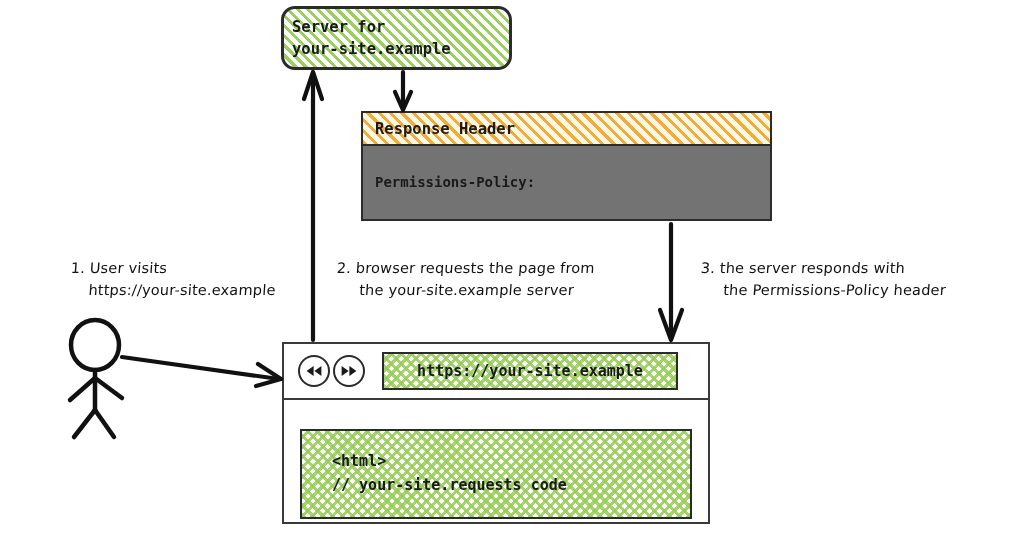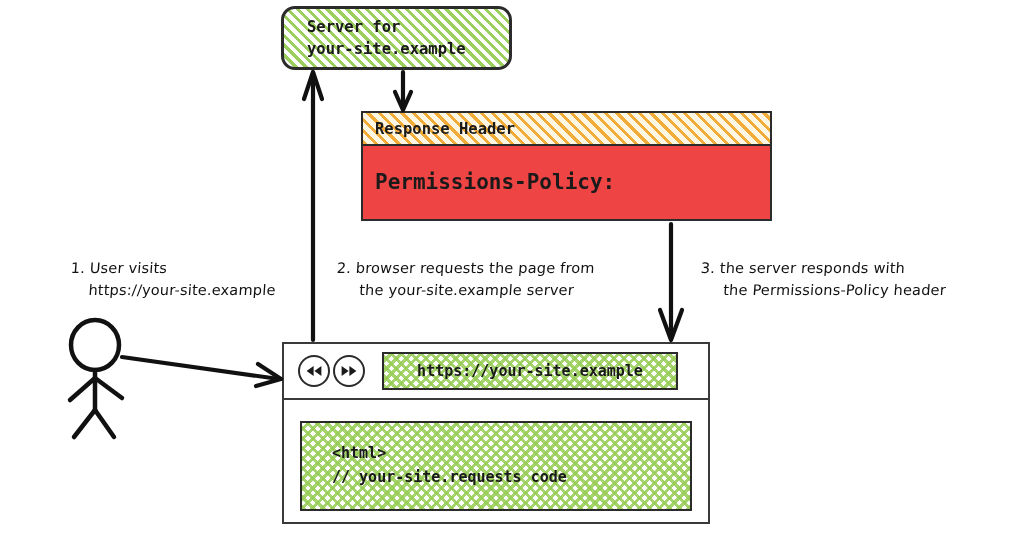--- a/index.html
+++ b/index.html
@@ -42,46 +42,46 @@
 
   
   #server-node{
     left:281px;top:6px;width:231px;height:64px;
     border:3px solid #2b2b2b;border-radius:14px;
     display:flex;align-items:center;
   }
   #server-label{
     font-family:"DejaVu Sans Mono",monospace;
     font-size:15.5px;font-weight:bold;color:#1a1a1a;
-    line-height:1.45;padding-left:23px;white-space:pre;
+    line-height:1.45;padding-left:8px;white-space:pre;
   }
 
   
   #response-card{
     left:361px;top:111px;width:411px;height:110px;
-    border:2.5px solid #2b2b2b;background:#ef4444;
+    border:2.5px solid #2b2b2b;background:#737373;
   }
   #response-title-bar{
     position:absolute;left:0;top:0;width:100%;height:31px;
     border-bottom:2.5px solid #2b2b2b;
     display:flex;align-items:center;
   }
   #response-title{
     font-family:"DejaVu Sans Mono",monospace;
     font-size:15.5px;font-weight:bold;color:#1a1a1a;
     padding-left:12px;white-space:pre;
   }
   #response-body{
     position:absolute;left:0;top:31px;width:100%;height:77px;
     display:flex;flex-direction:column;justify-content:center;
     padding-left:12px;box-sizing:border-box;
   }
   .resp-line{
     font-family:"DejaVu Sans Mono",monospace;
-    font-size:21px;font-weight:bold;color:#1a1a1a;
+    font-size:14px;font-weight:bold;color:#1a1a1a;
     line-height:1.62;white-space:pre;
   }
 
   
   #browser-window{
     left:282px;top:342px;width:428px;height:182px;
     border:2.5px solid #3a3a3a;background:#fff;
   }
   #browser-toolbar{
     position:absolute;left:0;top:0;width:100%;height:56px;
@@ -97,21 +97,21 @@
   #url-bar{
     margin-left:14px;width:292px;height:34px;
     border:2.2px solid #2b2b2b;
     display:flex;align-items:center;justify-content:center;
   }
   #url-text{
     font-family:"DejaVu Sans Mono",monospace;
     font-size:15px;font-weight:bold;color:#1a1a1a;white-space:pre;
   }
   #page-viewport{
-    position:absolute;left:0;top:60px;width:100%;height:123px;
+    position:absolute;left:0;top:68px;width:100%;height:123px;
     display:flex;align-items:center;justify-content:center;
   }
   #page-content{
     width:392px;height:90px;
     border:2.2px solid #2b2b2b;
     display:flex;flex-direction:column;justify-content:center;
     padding-left:30px;box-sizing:border-box;
   }
   .code-line{
     font-family:"DejaVu Sans Mono",monospace;

